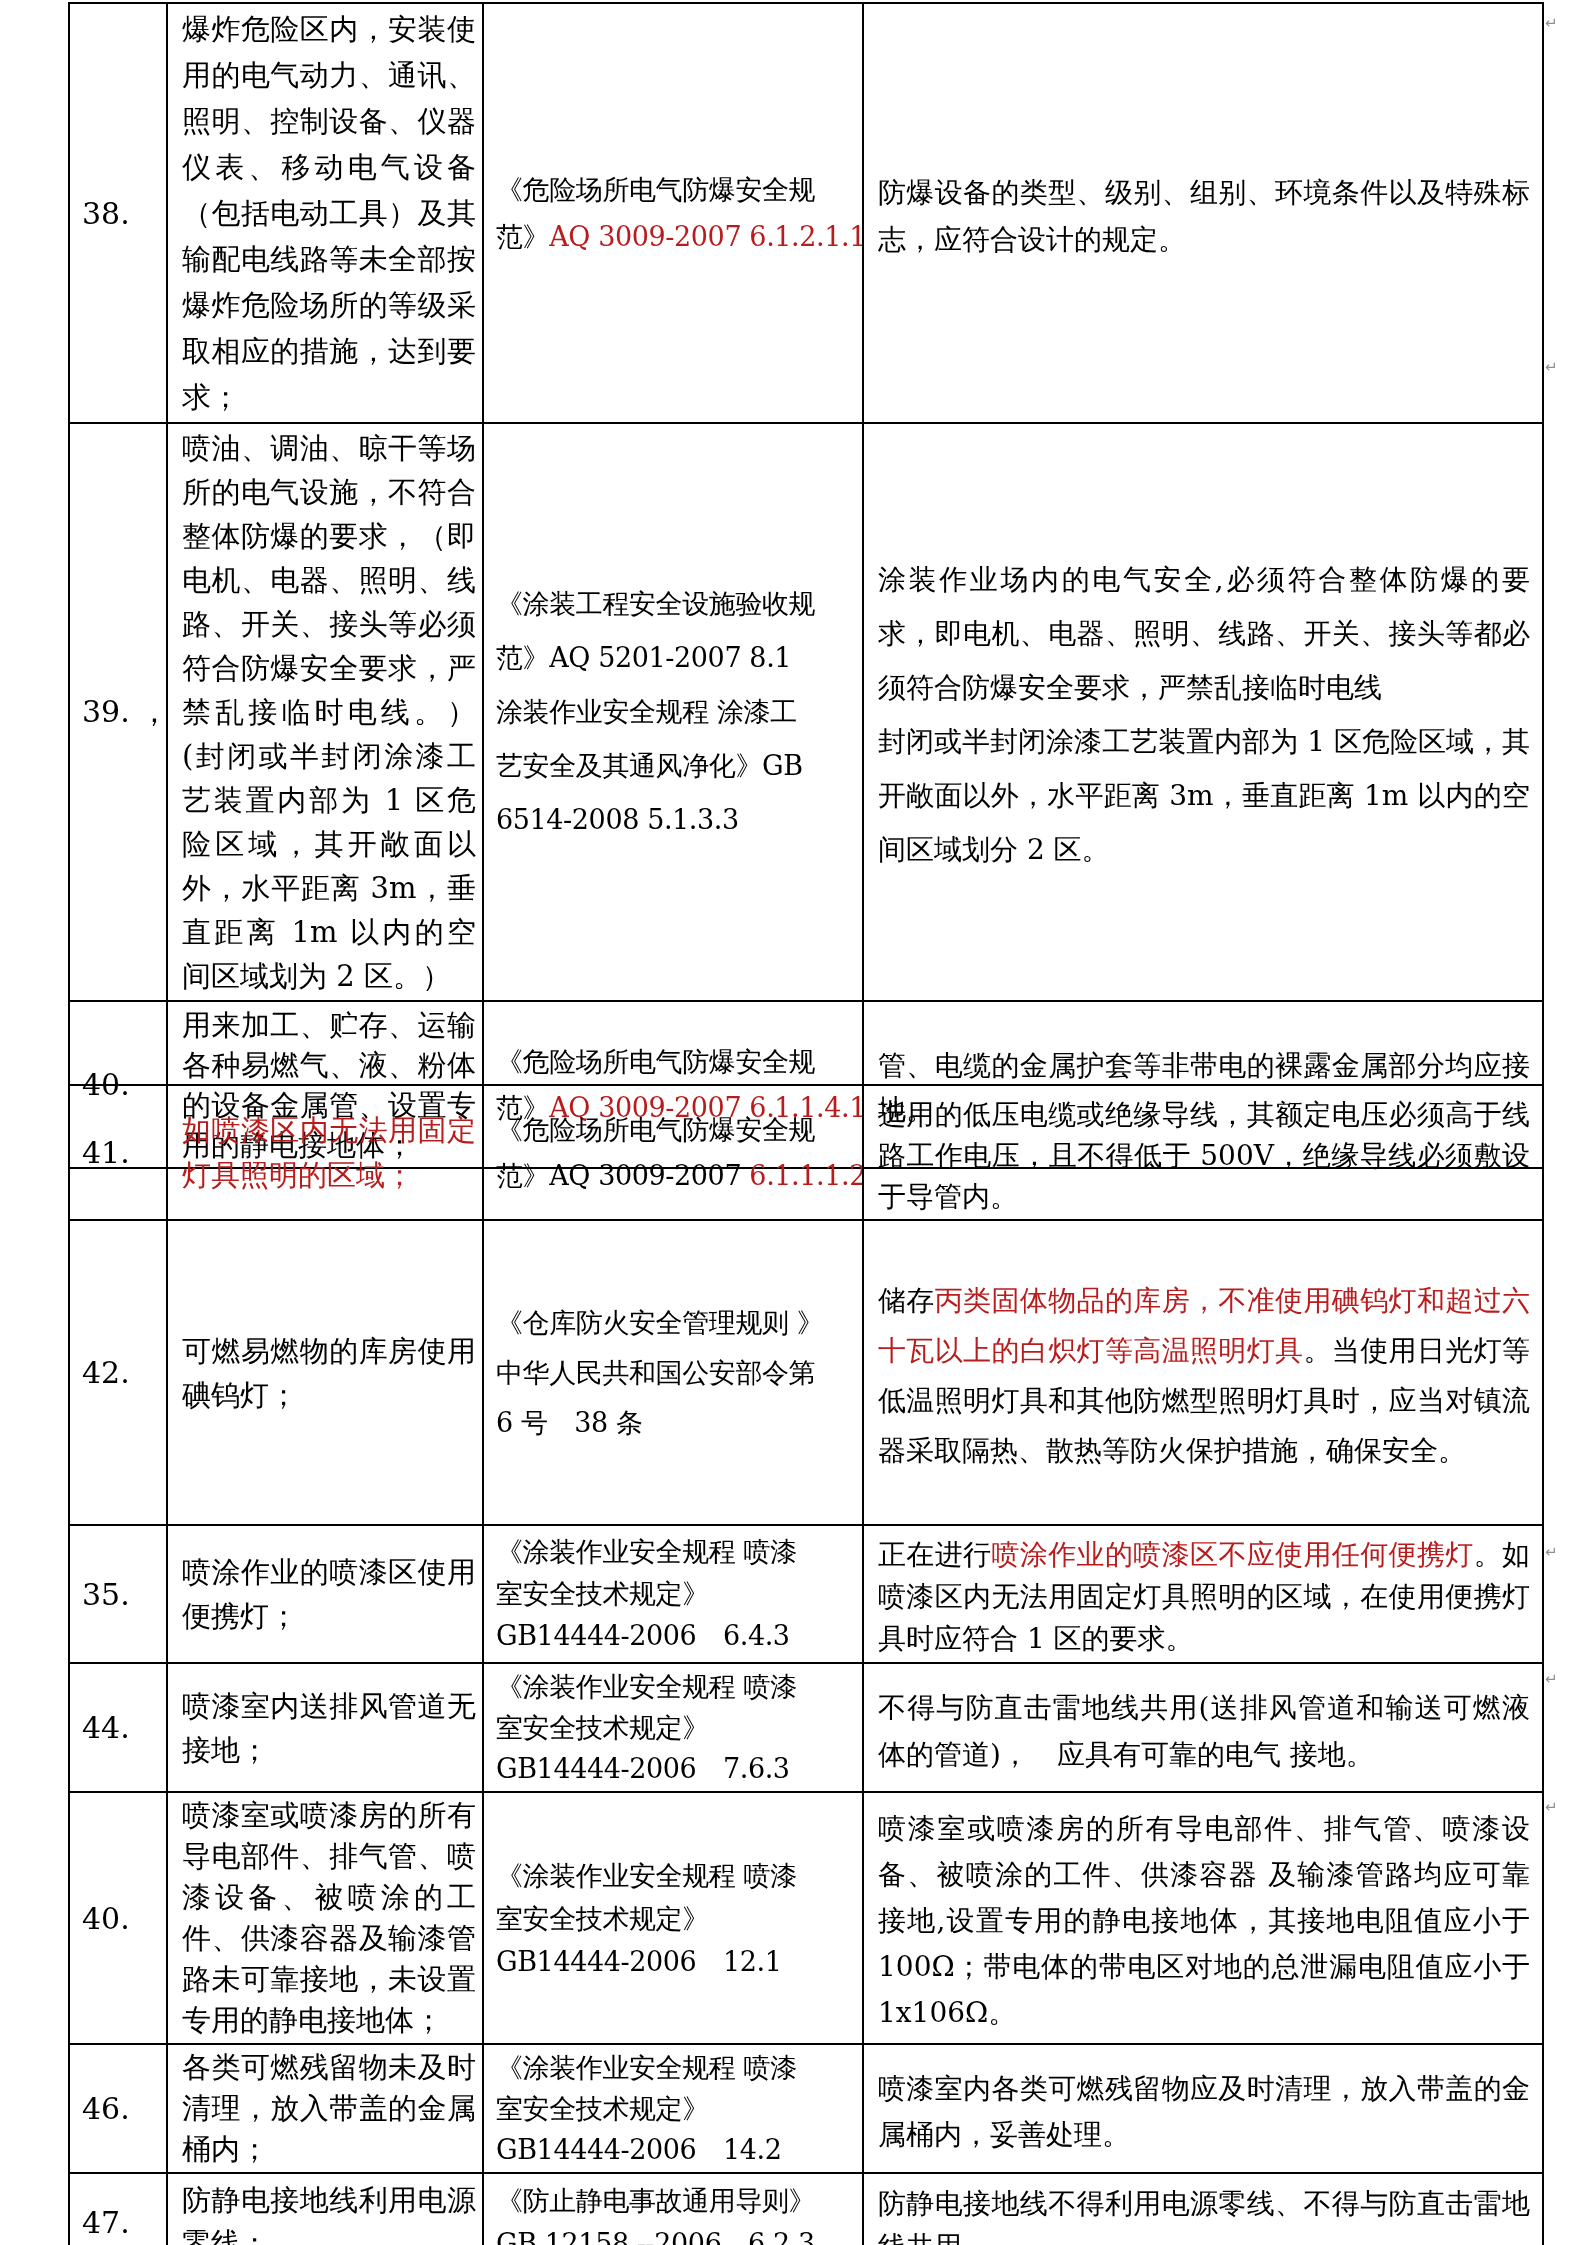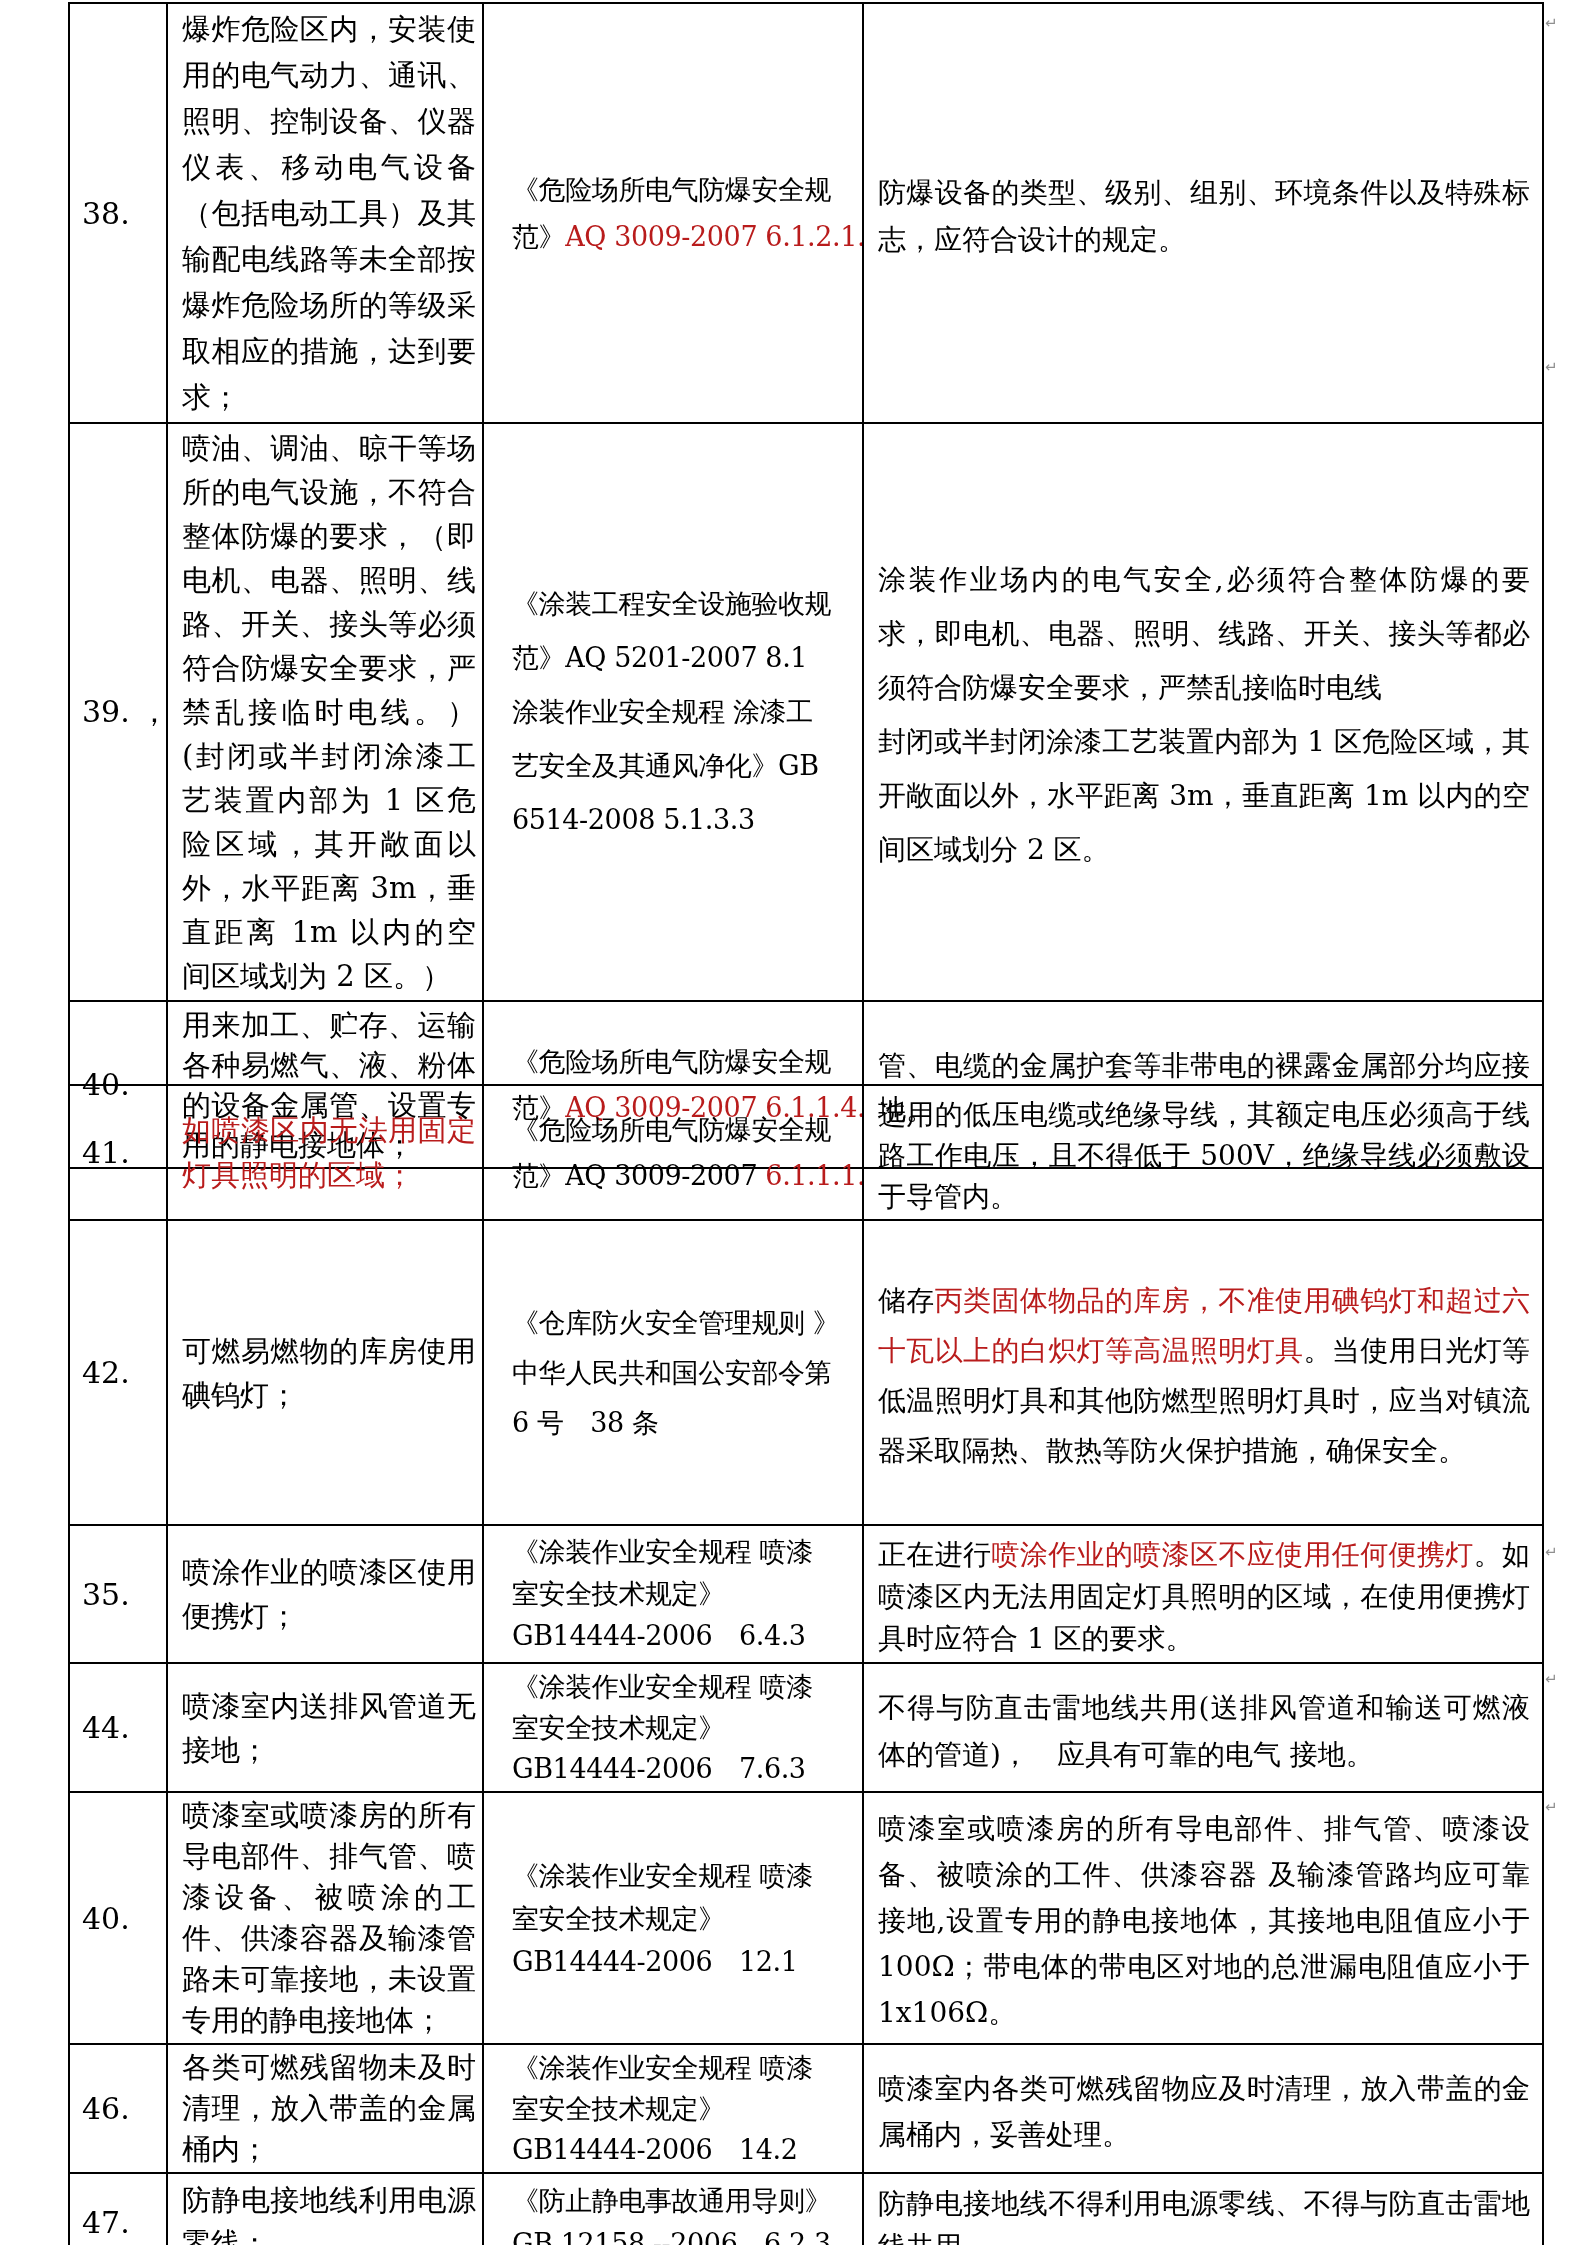--- a/index.html
+++ b/index.html
@@ -10,21 +10,21 @@
   }
   table{position:absolute;left:68px;width:1474px;border-collapse:collapse;table-layout:fixed;}
   #t1{top:2px;}
   #t2{top:1084px;}
   td{border:2px solid #000000;vertical-align:middle;overflow:hidden;}
   p{margin:0;padding:0;}
   .red{color:#b91c1c;}
   .c-num{font-size:30px;padding:0 0 0 12px;white-space:nowrap;}
   .c-issue{font-size:29px;padding:2px 6px 2px 14px;}
   .c-issue p{text-align:justify;line-height:44px;}
-  .c-ref{font-size:27px;padding:2px 2px 2px 28px;letter-spacing:-0.4px;}
+  .c-ref{font-size:27px;padding:2px 2px 2px 12px;letter-spacing:-0.4px;}
   .c-ref p{white-space:nowrap;line-height:46px;}
   .c-req{font-size:28px;padding:8px 12px 2px 14px;}
   .c-req p{text-align:justify;line-height:44px;}
 
   
   #t1 tr:nth-child(1){height:339px;}
   #t1 tr:nth-child(2){height:536px;}
   #t1 tr:nth-child(3){height:167px;}
   #t1 tr:nth-child(1) .c-issue p{line-height:46px;}
   #t1 tr:nth-child(2) .c-issue p{line-height:44px;}

